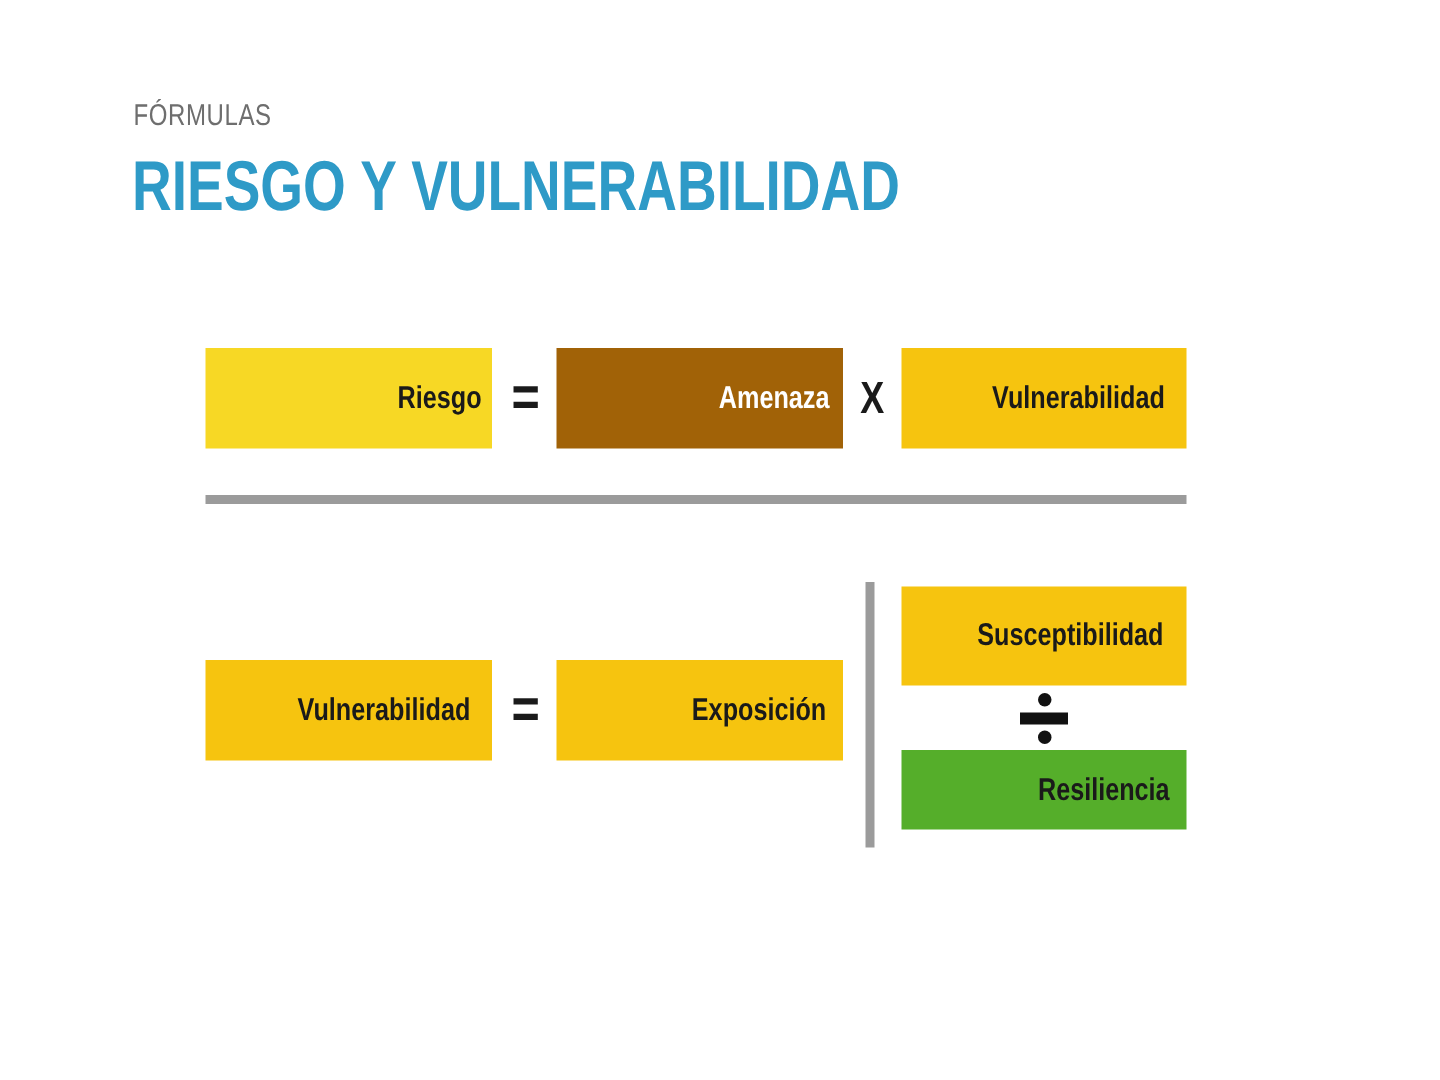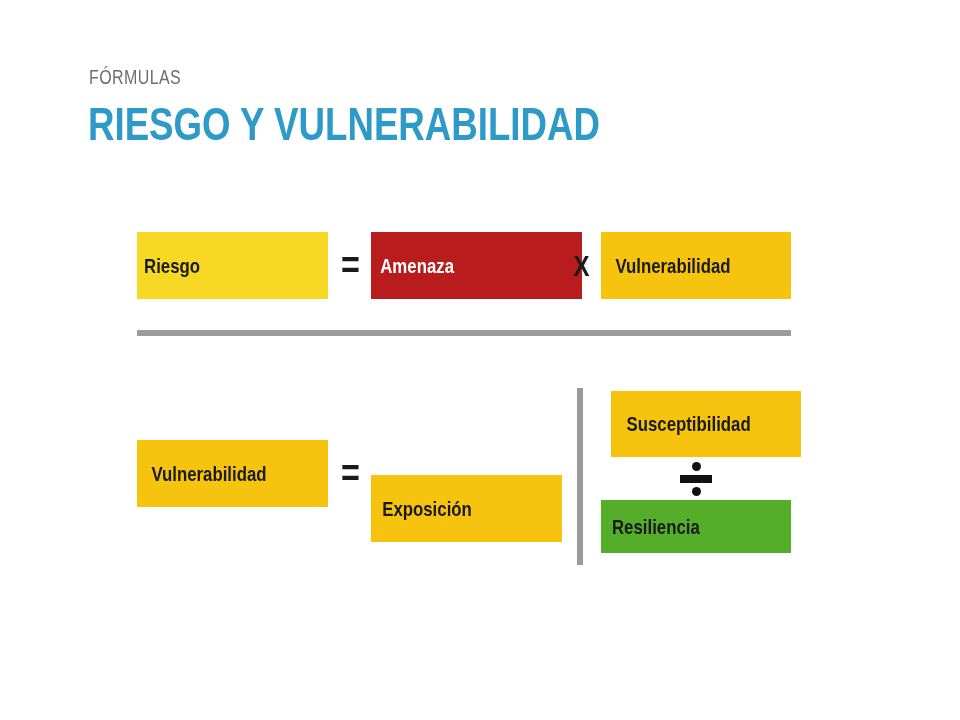--- a/index.html
+++ b/index.html
@@ -43,21 +43,21 @@
     transform-origin: left center;
     white-space: nowrap;
     line-height: 1.05;
   }
 
   
   .fbox {
     position: absolute;
     display: flex;
     align-items: center;
-    justify-content: flex-start;
+    justify-content: flex-end;
     box-sizing: border-box;
   }
   .fbox .lbl {
     font-family: "Liberation Sans", "DejaVu Sans", sans-serif;
     font-weight: bold;
     font-size: 21px;
     letter-spacing: 0px;
     color: #1a1a1a;
     transform: scaleX(0.80);
     transform-origin: center center;
@@ -126,21 +126,21 @@
   <div class="maintitle">RIESGO Y VULNERABILIDAD</div>
 
   <div>
 
     <div class="fbox" style="left:137px; top:232px; width:191px; height:67px; background:#f7d825;">
       <span class="lbl">Riesgo</span>
     </div>
 
     <div class="op op-eq" style="left:330px; top:232px; width:41px; height:67px;">=</div>
 
-    <div class="fbox red" style="left:371px; top:232px; width:211px; height:67px; background:#b91c1c;">
+    <div class="fbox red" style="left:371px; top:232px; width:191px; height:67px; background:#a16207;">
       <span class="lbl">Amenaza</span>
     </div>
 
     <div class="op op-x" style="left:562px; top:232px; width:39px; height:67px;">X</div>
 
     <div class="fbox" style="left:601px; top:232px; width:190px; height:67px; background:#f6c40f;">
       <span class="lbl">Vulnerabilidad</span>
     </div>
 
   </div>
@@ -148,29 +148,29 @@
   <div class="hrule" style="left:137px; top:330px; width:654px; height:6px;"></div>
 
   <div>
 
     <div class="fbox" style="left:137px; top:440px; width:191px; height:67px; background:#f6c40f;">
       <span class="lbl">Vulnerabilidad</span>
     </div>
 
     <div class="op op-eq" style="left:330px; top:440px; width:41px; height:67px;">=</div>
 
-    <div class="fbox" style="left:371px; top:440px; width:191px; height:67px; background:#f6c40f;margin-top:35px;">
+    <div class="fbox" style="left:371px; top:440px; width:191px; height:67px; background:#f6c40f;">
       <span class="lbl">Exposición</span>
     </div>
 
     <div class="vrule" style="left:577px; top:388px; width:6px; height:177px;"></div>
 
     <div>
 
-      <div class="fbox" style="left:601px; top:391px; width:190px; height:66px; background:#f6c40f;margin-left:10px;">
+      <div class="fbox" style="left:601px; top:391px; width:190px; height:66px; background:#f6c40f;">
         <span class="lbl">Susceptibilidad</span>
       </div>
 
       <div class="divide" style="left:601px; top:457px; width:190px; height:43px;">
         <span class="dot"></span>
         <span class="bar"></span>
         <span class="dot"></span>
 
       </div>
 

